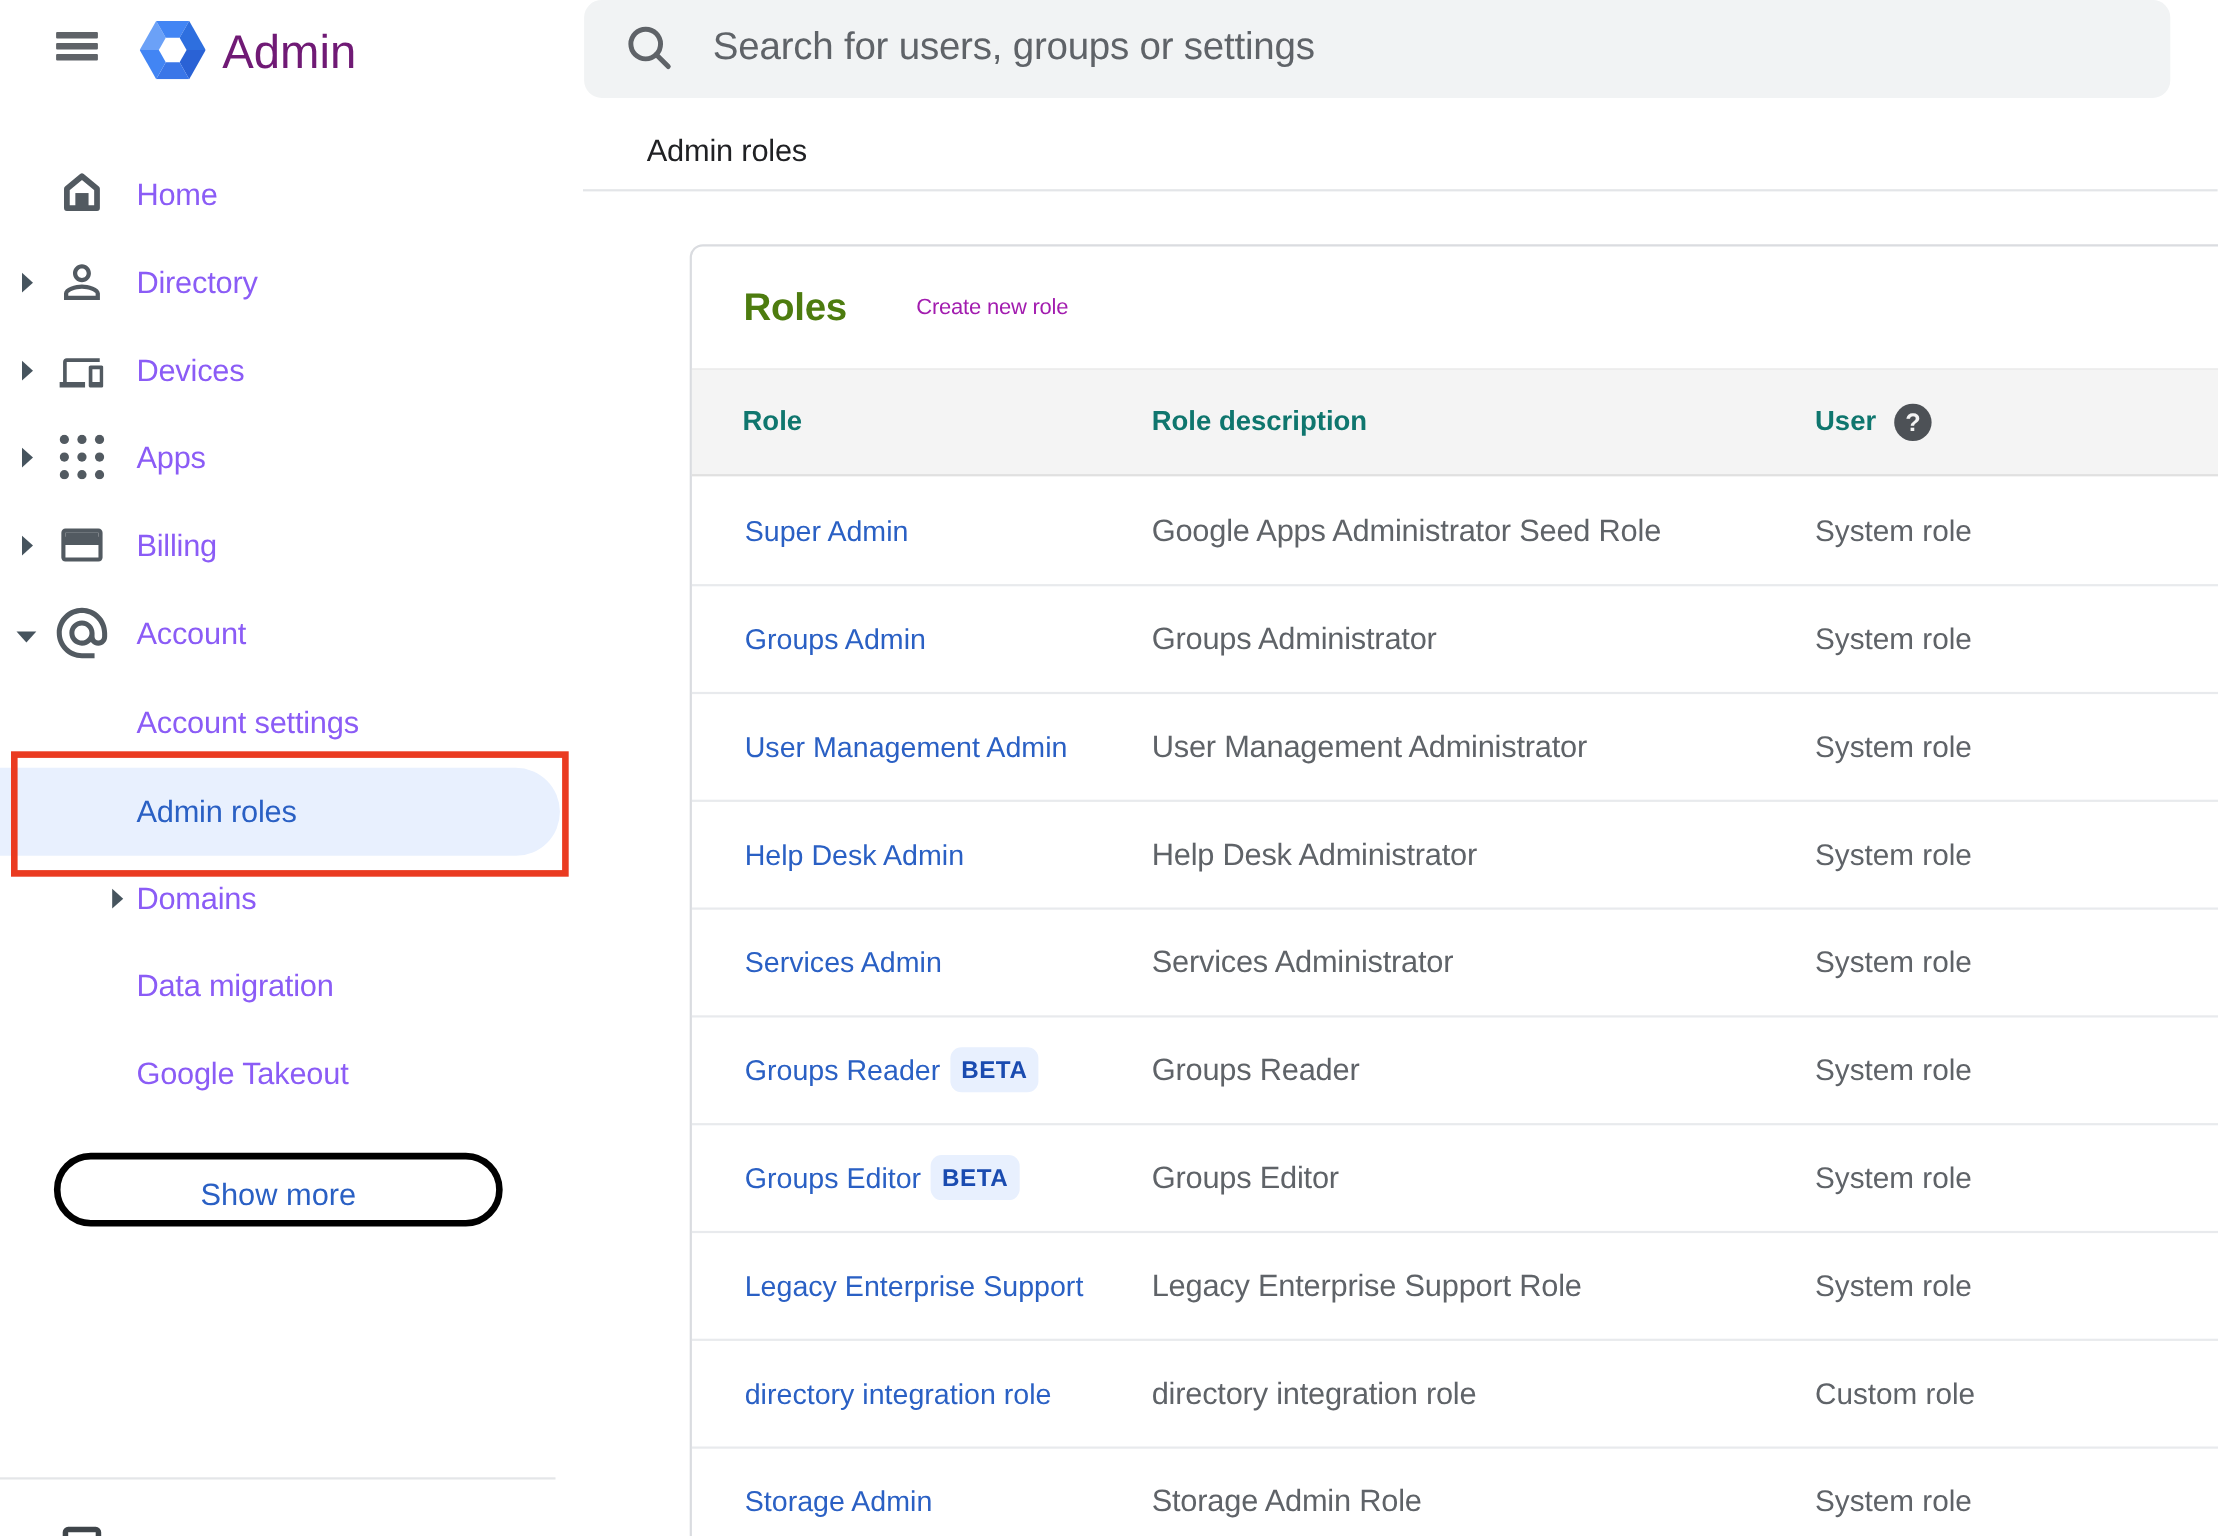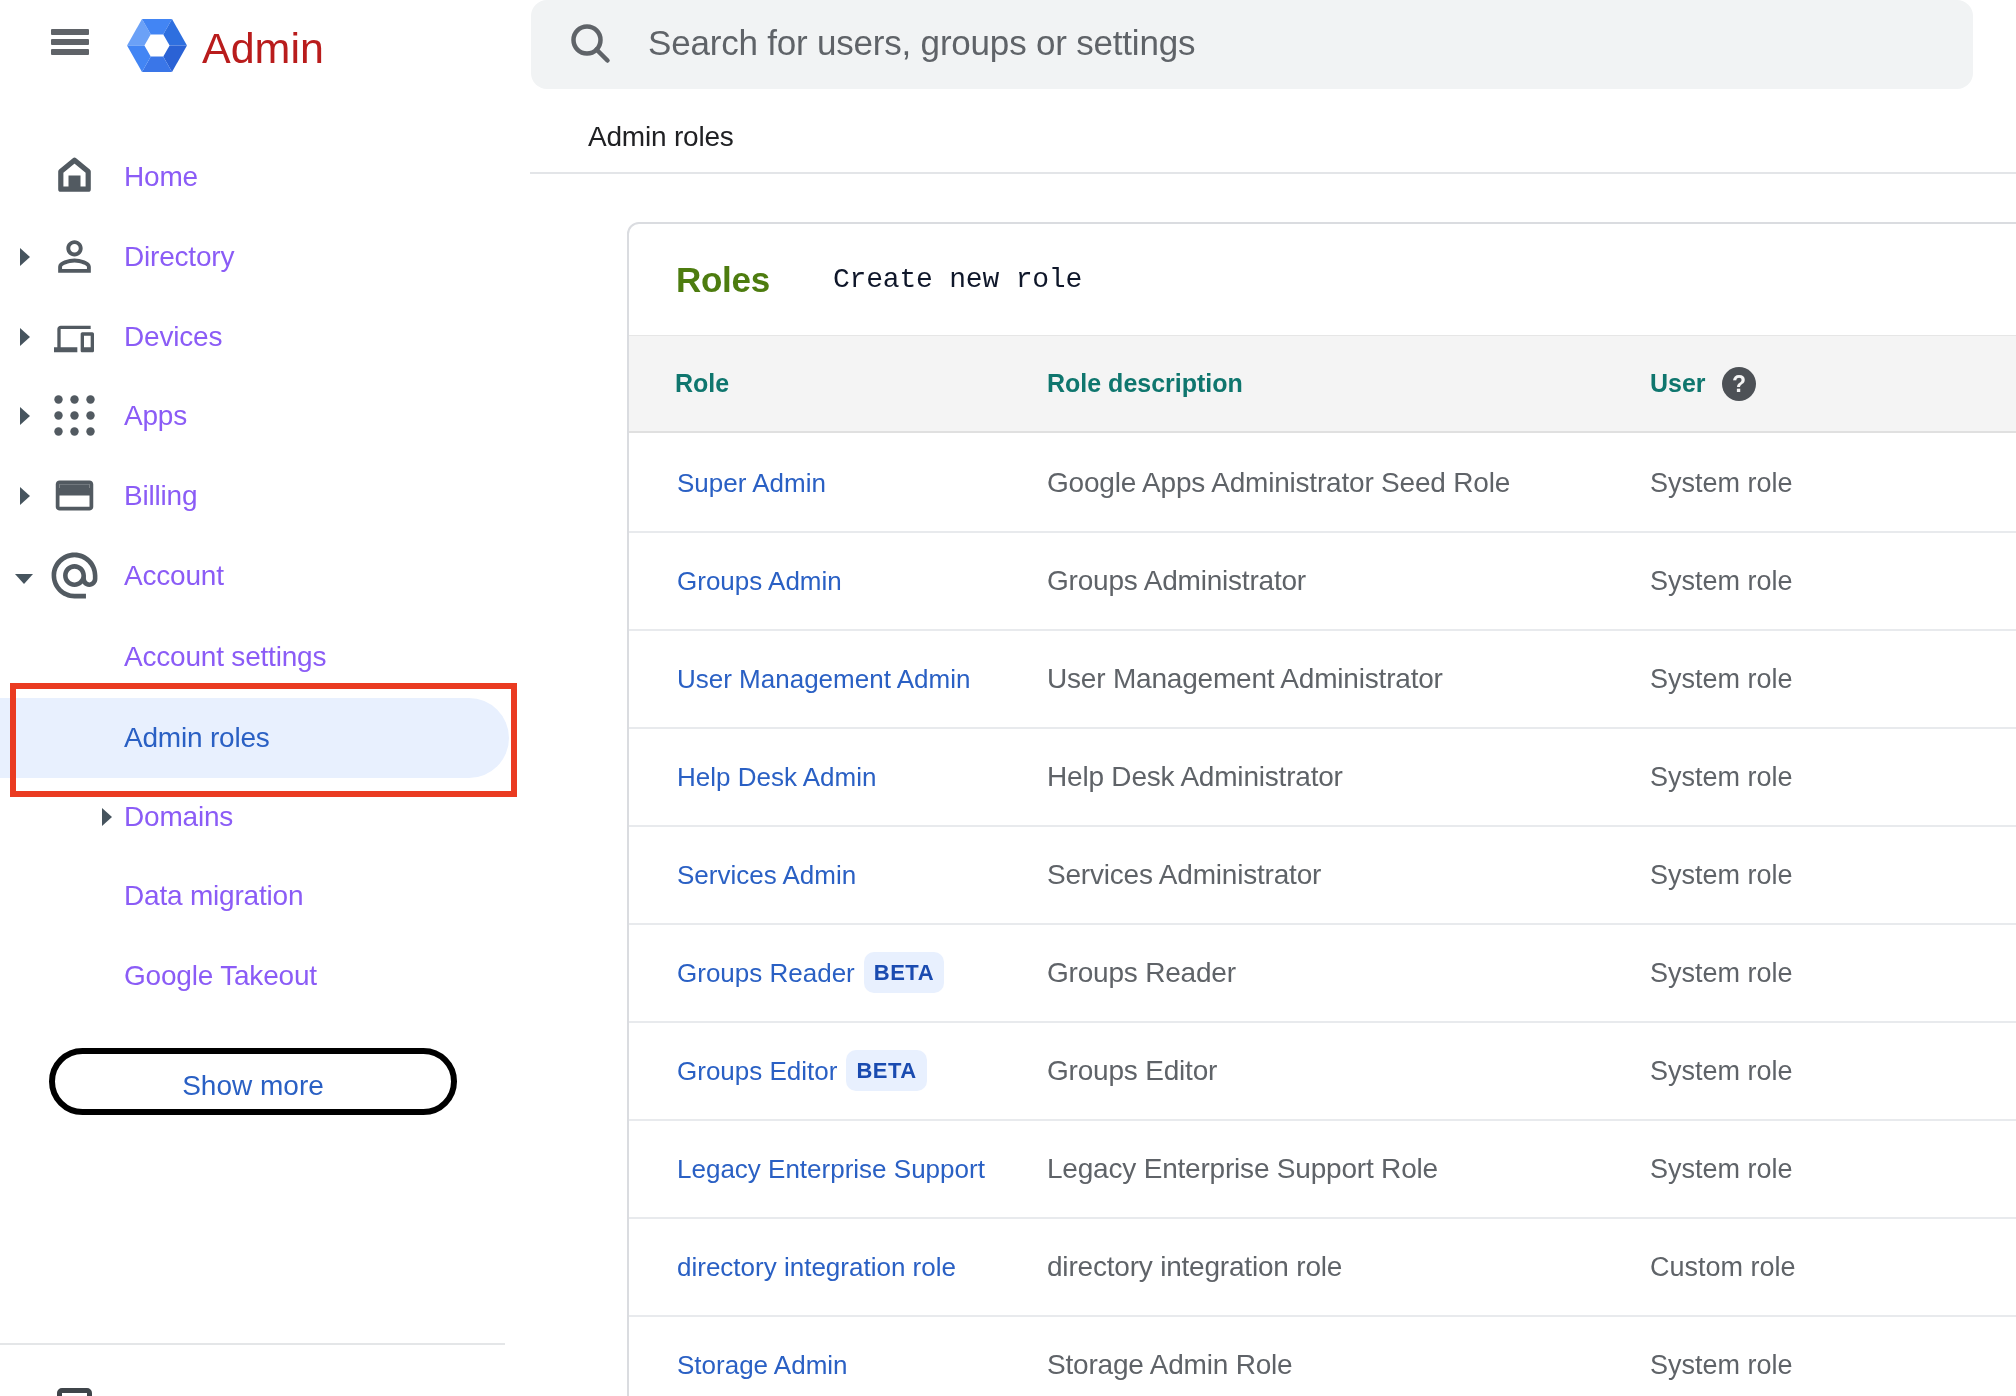--- a/index.html
+++ b/index.html
@@ -2,21 +2,21 @@
 <html><head>
 <meta charset="utf-8">
 <style>
   * { margin:0; padding:0; box-sizing:border-box; }
   html,body { width:2016px; height:1396px; overflow:hidden; background:#fff;
     font-family:"Liberation Sans", sans-serif; }
   .abs { position:absolute; }
 
   
   #hamburger div { position:absolute; left:51px; width:38px; height:6px; background:#5f6368; border-radius:1px; }
-  #logotext { left:202px; top:24px; font-size:43px; color:#b91c1c; letter-spacing:0px; }
+  #logotext { left:202px; top:24px; font-size:43px; color:#701a75; letter-spacing:0px; }
   #searchbar { left:531px; top:0px; width:1442px; height:89px; background:#f1f3f4; border-radius:16px; }
   #searchph { left:648px; top:0px; height:83px; line-height:85px; font-size:35px; color:#5f6368; letter-spacing:-0.2px; }
 
   
   #crumb { left:588px; top:119px; font-size:28px; line-height:36px; color:#202124; letter-spacing:-0.2px; }
   #crumbline { left:530px; top:172px; width:1486px; height:2px; background:#e3e5e8; }
 
   
   .navitem { position:absolute; left:0; width:510px; height:80px; }
   .navlbl { position:absolute; left:124px; top:0; height:80px; line-height:80px; font-size:28px; color:#8b5cf6; letter-spacing:-0.2px; white-space:nowrap; }
@@ -31,21 +31,21 @@
   #showmore { left:49px; top:1048px; width:408px; height:67px; border:6px solid #000000; border-radius:34px;
     text-align:center; line-height:63px; font-size:28px; color:#2a60c4; }
   #sidebottom { left:0; top:1343px; width:505px; height:2px; background:#e4e6e8; }
   #partialicon { left:57px; top:1388px; width:35px; height:22px; border:5px solid #3f454a; border-radius:5px; background:#fff; }
 
   
   #card { left:627px; top:222px; width:1420px; height:1300px; background:#fff;
     border:2px solid #dadce0; border-radius:12px 12px 0 0; }
   #cardtitle { position:absolute; left:47px; top:0; height:111px; }
   #roles-h { position:absolute; left:0; top:0; height:111px; line-height:111px; font-size:35px; font-weight:700; color:#4d7c0f; letter-spacing:-0.3px; white-space:nowrap; }
-  #createnew { position:absolute; left:157px; top:0; height:111px; line-height:111px; font-size:28px; color:#0f172a; letter-spacing:-0.2px; white-space:nowrap;font-family:Liberation Mono, monospace; }
+  #createnew { position:absolute; left:157px; top:0; height:111px; line-height:111px; font-size:20px; color:#a21caf; letter-spacing:-0.2px; white-space:nowrap; }
   #thead { position:absolute; left:0; top:111px; width:100%; height:98px; background:#f4f4f4;
     border-top:1px solid #e6e6e6; border-bottom:2px solid #e0e0e0; }
   .hcell { position:absolute; top:0; height:95px; line-height:95px; font-size:25px; font-weight:600; color:#0f766e; letter-spacing:0px; }
   .row { position:absolute; left:0; width:100%; height:98px; border-bottom:2px solid #e8eaed; }
   .c1 { position:absolute; left:48px; top:0; height:96px; line-height:96px; font-size:26px; color:#2a60c4; white-space:nowrap; }
   .c2 { position:absolute; left:418px; top:0; height:96px; line-height:96px; font-size:28px; color:#5f6368; letter-spacing:-0.2px; white-space:nowrap; }
   .c3 { position:absolute; left:1021px; top:0; height:96px; line-height:96px; font-size:27px; color:#5f6368; white-space:nowrap; }
   .beta { display:inline-block; vertical-align:middle; margin-left:9px; margin-top:-6px; height:41px; line-height:41px;
     padding:0 10px; background:#e8f0fe; color:#1a4bb0; font-size:22px; font-weight:700; letter-spacing:0.5px; border-radius:10px; }
 </style>

